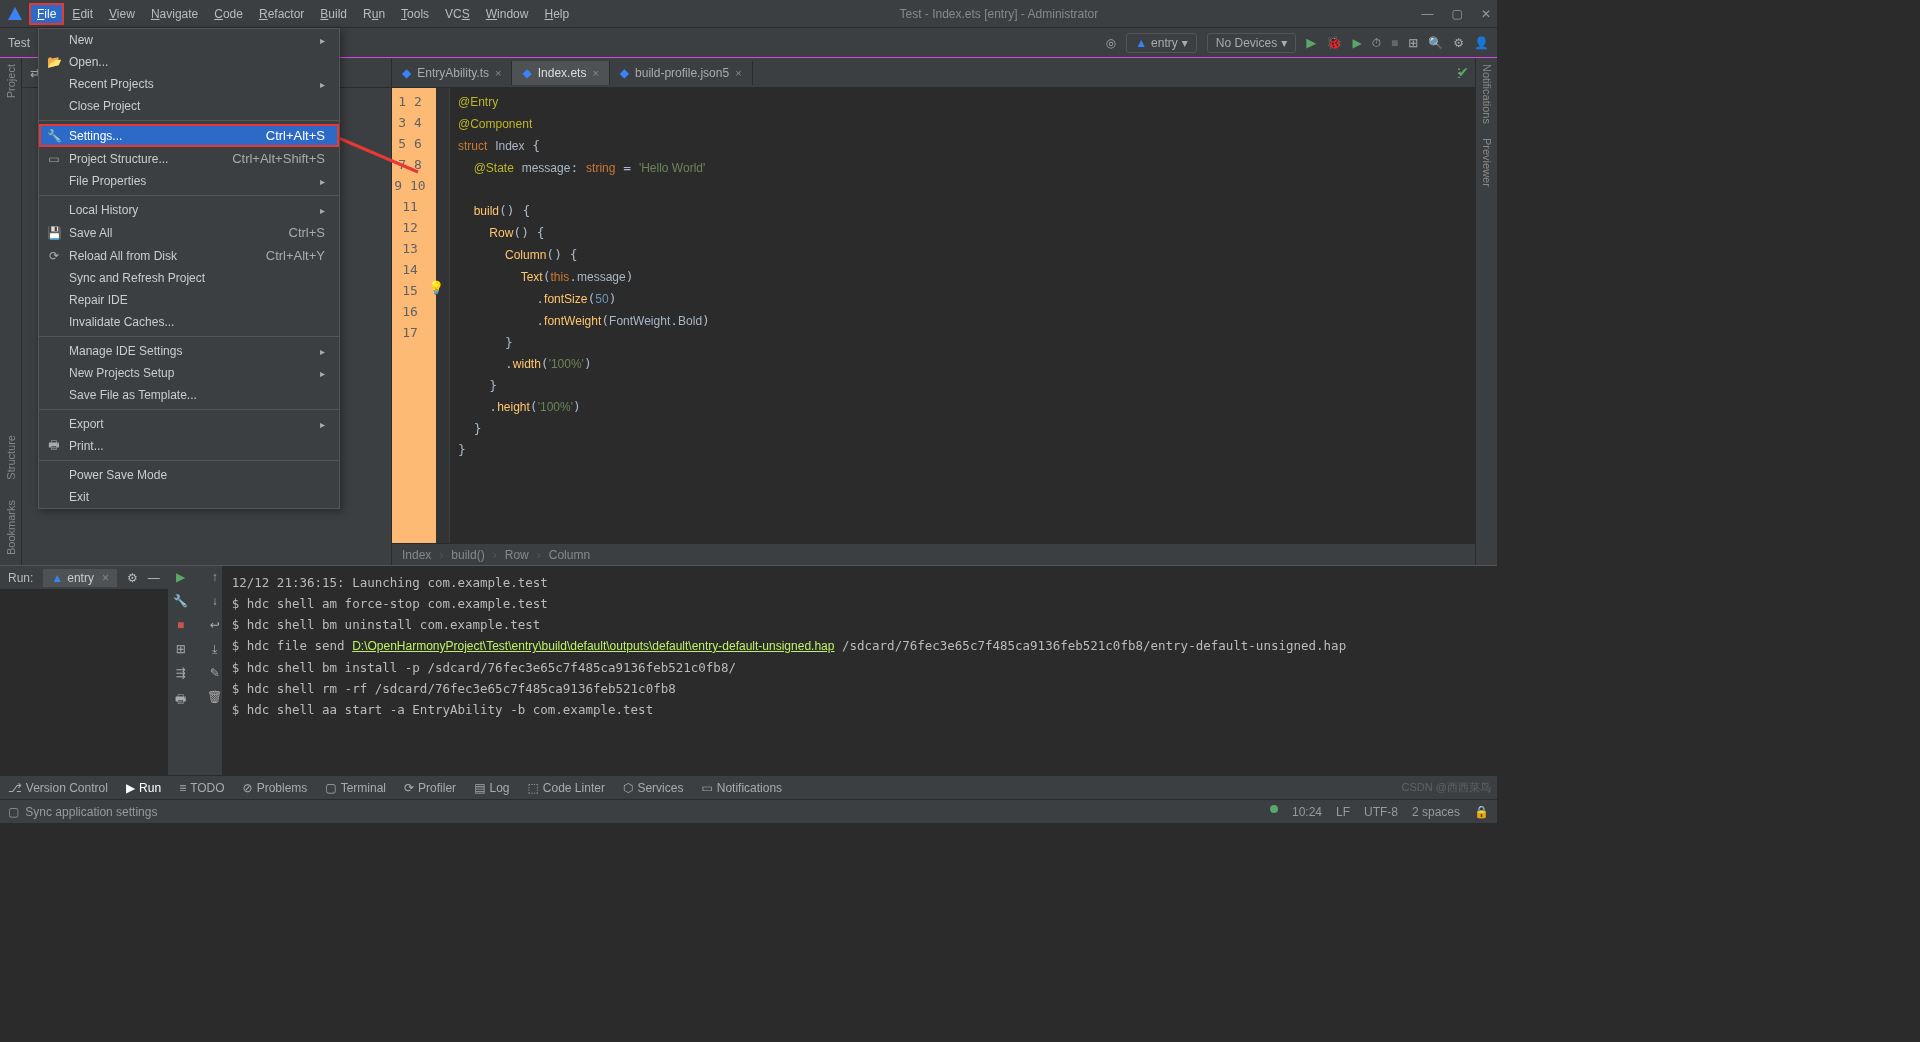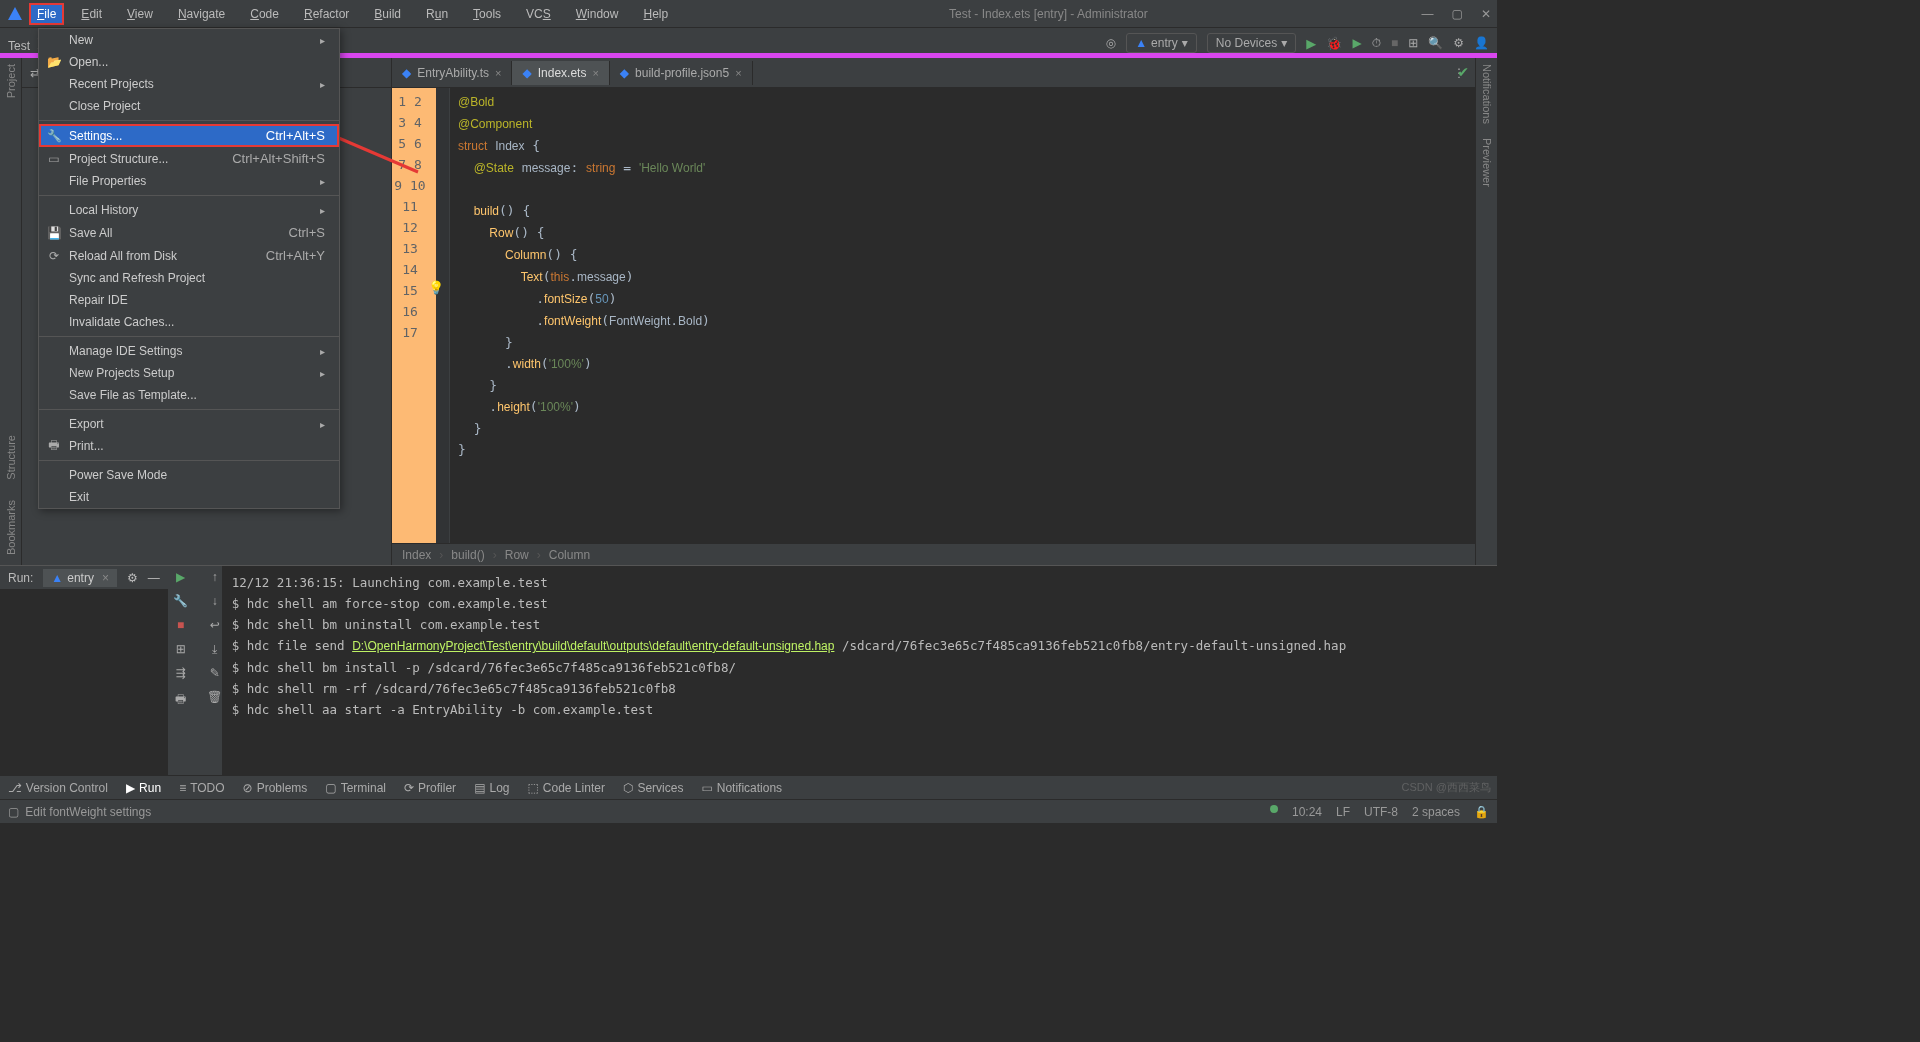--- a/index.html
+++ b/index.html
@@ -1,33 +1,33 @@
 <!DOCTYPE html>
 <html><head>
 <meta charset="utf-8">
 <style>
 *{margin:0;padding:0;box-sizing:border-box;font-family:"Segoe UI",Arial,sans-serif;font-size:12px;user-select:none}
 body{background:#2b2b2b;color:#bbb;width:1497px;height:823px;overflow:hidden;position:relative}
 .titlebar{height:28px;background:#3c3f41;display:flex;align-items:center;padding:0 6px;border-bottom:1px solid #2b2b2b}
 .app-icon{width:18px;height:18px;margin-right:6px;display:flex;align-items:center;justify-content:center}
-.menubar{display:flex;gap:11px}
+.menubar{display:flex;gap:2px}
 .menu-item{padding:3px 7px;cursor:pointer;color:#bbb}
 .menu-item.active{background:#2d6ac7;color:#fff;outline:2px solid #e53935;outline-offset:-1px}
 .menu-item .ul{text-decoration:underline}
 .title-center{flex:1;text-align:center;color:#888}
 .win-controls{display:flex;gap:18px;color:#999;font-size:14px}
 .dropdown{position:absolute;left:38px;top:28px;width:302px;background:#3c3f41;border:1px solid #555;box-shadow:2px 2px 8px rgba(0,0,0,.4);z-index:100}
 .dd-item{display:flex;justify-content:space-between;align-items:center;padding:4px 14px 4px 30px;position:relative;cursor:pointer;color:#ccc}
 .dd-item.highlight{background:#2d6ac7;color:#fff;outline:2px solid #e53935;outline-offset:-2px}
 .dd-item .ic{position:absolute;left:8px;width:14px;text-align:center;color:#aaa}
 .dd-item .arrow{color:#aaa;font-size:10px}
 .dd-item .sc{color:#aaa;font-size:13px}
 .dd-sep{height:1px;background:#555;margin:3px 0}
 .dd-item.highlight .sc{color:#fff}
-.toolbar{height:30px;background:#3c3f41;display:flex;align-items:flex-end;padding:0 8px;border-bottom:5px solid #d946ef}
+.toolbar{height:30px;background:#3c3f41;display:flex;align-items:center;padding:0 8px;border-bottom:1px solid #d946ef}
 .tb-left{color:#bbb}
 .tb-spacer{flex:1}
 .tb-right{display:flex;align-items:center;gap:10px;color:#aaa}
 .tb-btn{padding:2px 8px;border:1px solid #555;border-radius:3px;background:#3c3f41;display:flex;align-items:center;gap:4px;cursor:pointer}
 .ic-run{color:#59a869;font-size:13px}
 .ic-bug{color:#59a869;font-size:13px}
 .main{display:flex;height:calc(100% - 28px - 30px - 24px - 24px - 210px)}
 .left-gutter{width:22px;background:#3c3f41;border-right:1px solid #2b2b2b;display:flex;flex-direction:column;align-items:center;padding-top:6px;gap:10px;color:#888}
 .left-gutter .vtext{writing-mode:vertical-rl;transform:rotate(180deg);font-size:11px}
 .project-panel{width:370px;background:#3c3f41;border-right:1px solid #2b2b2b;overflow:hidden}
@@ -285,21 +285,21 @@
 10
 11
 12
 13
 14
 15
 16
 17
 </div>
       <div class="fold-col"></div>
-      <div class="code" id="code"><span class="bulb">💡</span><span class="ann">@Bold</span>
+      <div class="code" id="code"><span class="bulb">💡</span><span class="ann">@Entry</span>
 <span class="ann">@Component</span>
 <span class="kw">struct</span> <span class="typ">Index</span> {
   <span class="ann">@State</span> <span class="typ">message</span>: <span class="kw">string</span> = <span class="str">'Hello World'</span>
 
   <span class="fn">build</span>() {
     <span class="fn">Row</span>() {
       <span class="fn">Column</span>() {
         <span class="fn">Text</span>(<span class="kw">this</span>.<span class="typ">message</span>)
           .<span class="fn">fontSize</span>(<span class="num">50</span>)
           .<span class="fn">fontWeight</span>(<span class="typ">FontWeight</span>.<span class="typ">Bold</span>)
@@ -407,21 +407,21 @@
       <span>Services</span>
     </div>
     <div class="bt-item">
       <span>▭</span>
       <span>Notifications</span>
     </div>
   </div>
 
 <div class="statusbar">
   <span>▢</span>
-  <span style="margin-left:6px">Edit fontWeight settings</span>
+  <span style="margin-left:6px">Sync application settings</span>
   <div class="right">
     <span class="green-dot"></span>
     <span>10:24</span>
     <span>LF</span>
     <span>UTF-8</span>
     <span>2 spaces</span>
     <span>🔒</span>
   </div>
 </div>
 

